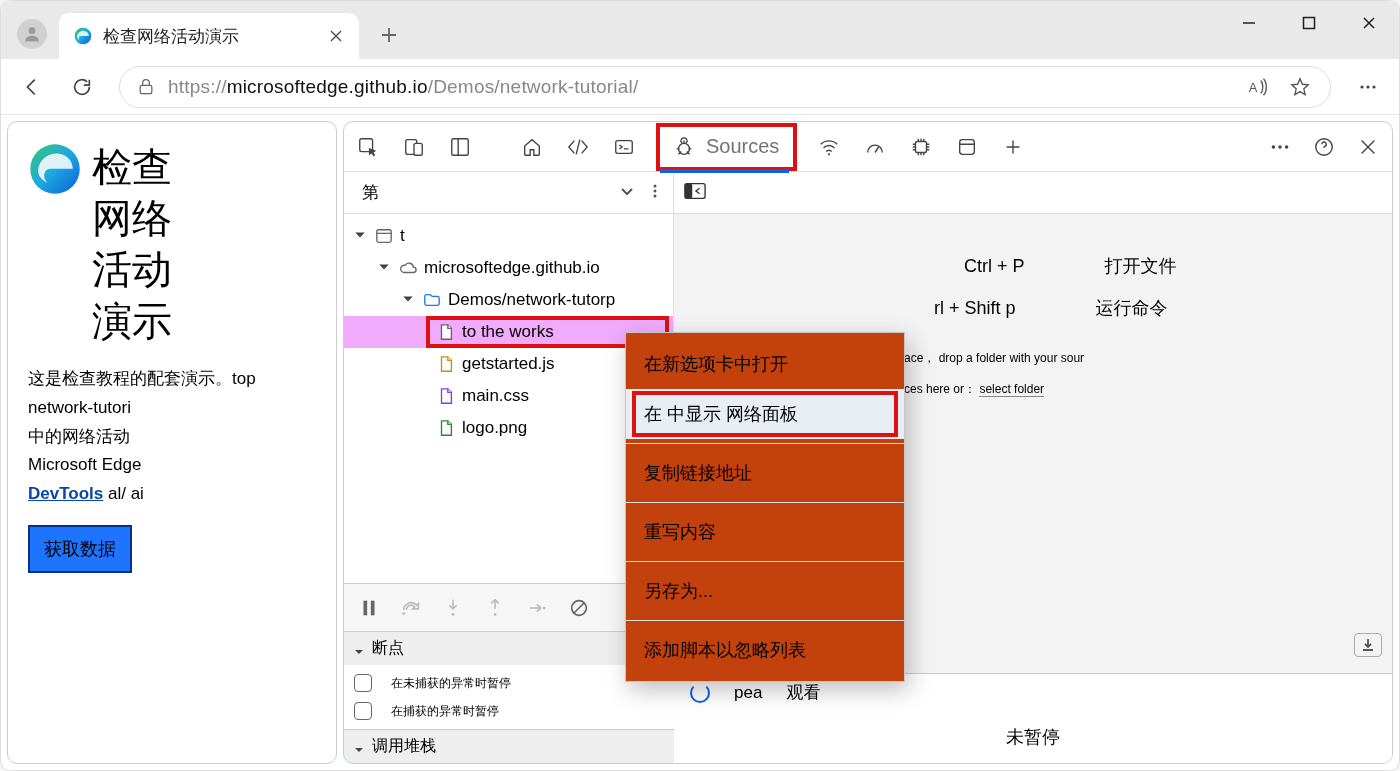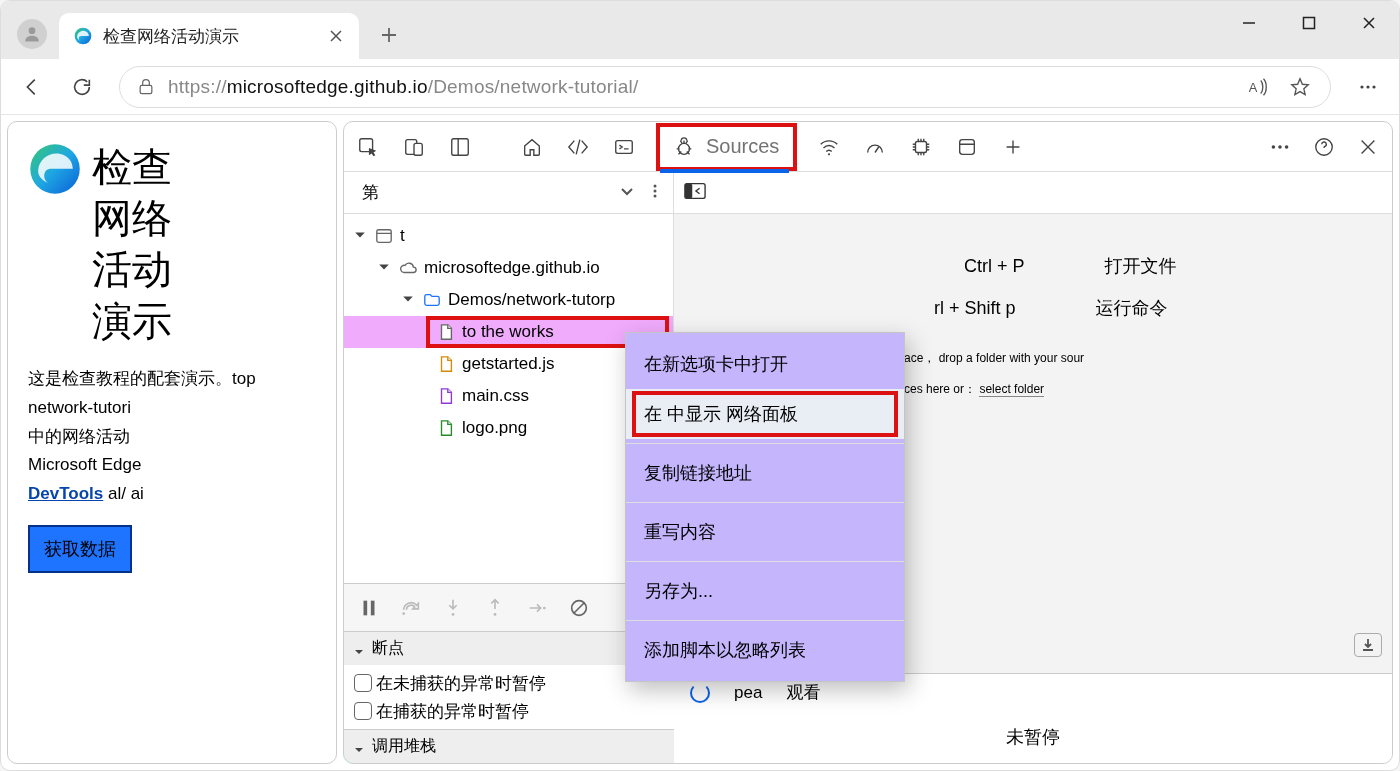--- a/index.html
+++ b/index.html
@@ -255,37 +255,37 @@
     .dbg-bar .ico{width:26px;height:26px;display:flex;align-items:center;justify-content:center;cursor:pointer;}
     .dbg-bar .ico svg{width:22px;height:22px;stroke:#666;fill:none;stroke-width:1.8;}
     .dbg-bar .ico.disabled svg{stroke:#bbb;}
 
     .dbg-section{
       border-top:1px solid #ccc;background:#eee;padding:6px 10px;font-size:16px;display:flex;align-items:center;gap:6px;
     }
     .dbg-section .arrow{width:12px;height:12px;}
     .dbg-section .arrow svg{width:10px;height:10px;fill:#444;}
     .ck-list{padding:4px 10px;background:#fff;}
-    .ck-row{display:flex;align-items:center;gap:4px;font-size:17px;height:28px;}
+    .ck-row{display:flex;align-items:center;gap:19px;font-size:12px;height:28px;}
     .ck{width:18px;height:18px;border:1.5px solid #666;border-radius:4px;}
 
     
     .watch-row{
       border-top:1px solid #ccc;height:38px;display:flex;align-items:center;padding:0 16px;gap:24px;font-size:17px;background:#fff;
     }
     .watch-row .spin{width:20px;height:20px;border:2px solid #0b63ea;border-radius:50%;border-top-color:transparent;}
     .paused{height:52px;display:flex;align-items:center;justify-content:center;font-size:18px;background:#fff;}
 
     
     .ctxmenu{
       position:absolute;
       left:624px;
       top:331px;
       width:280px;
-      background:#c4b5fd;
+      background:#c2410c;
       border:1px solid #c5c5c5;
       box-shadow:4px 8px 22px rgba(0,0,0,.25);
       z-index:50;
       padding:6px 0;
     }
     .ctx-item{
       height:50px;display:flex;align-items:center;padding:0 18px;font-size:18px;cursor:pointer;
     }
     .ctx-item.highlight{
       position:relative;background:#e9eef5;

